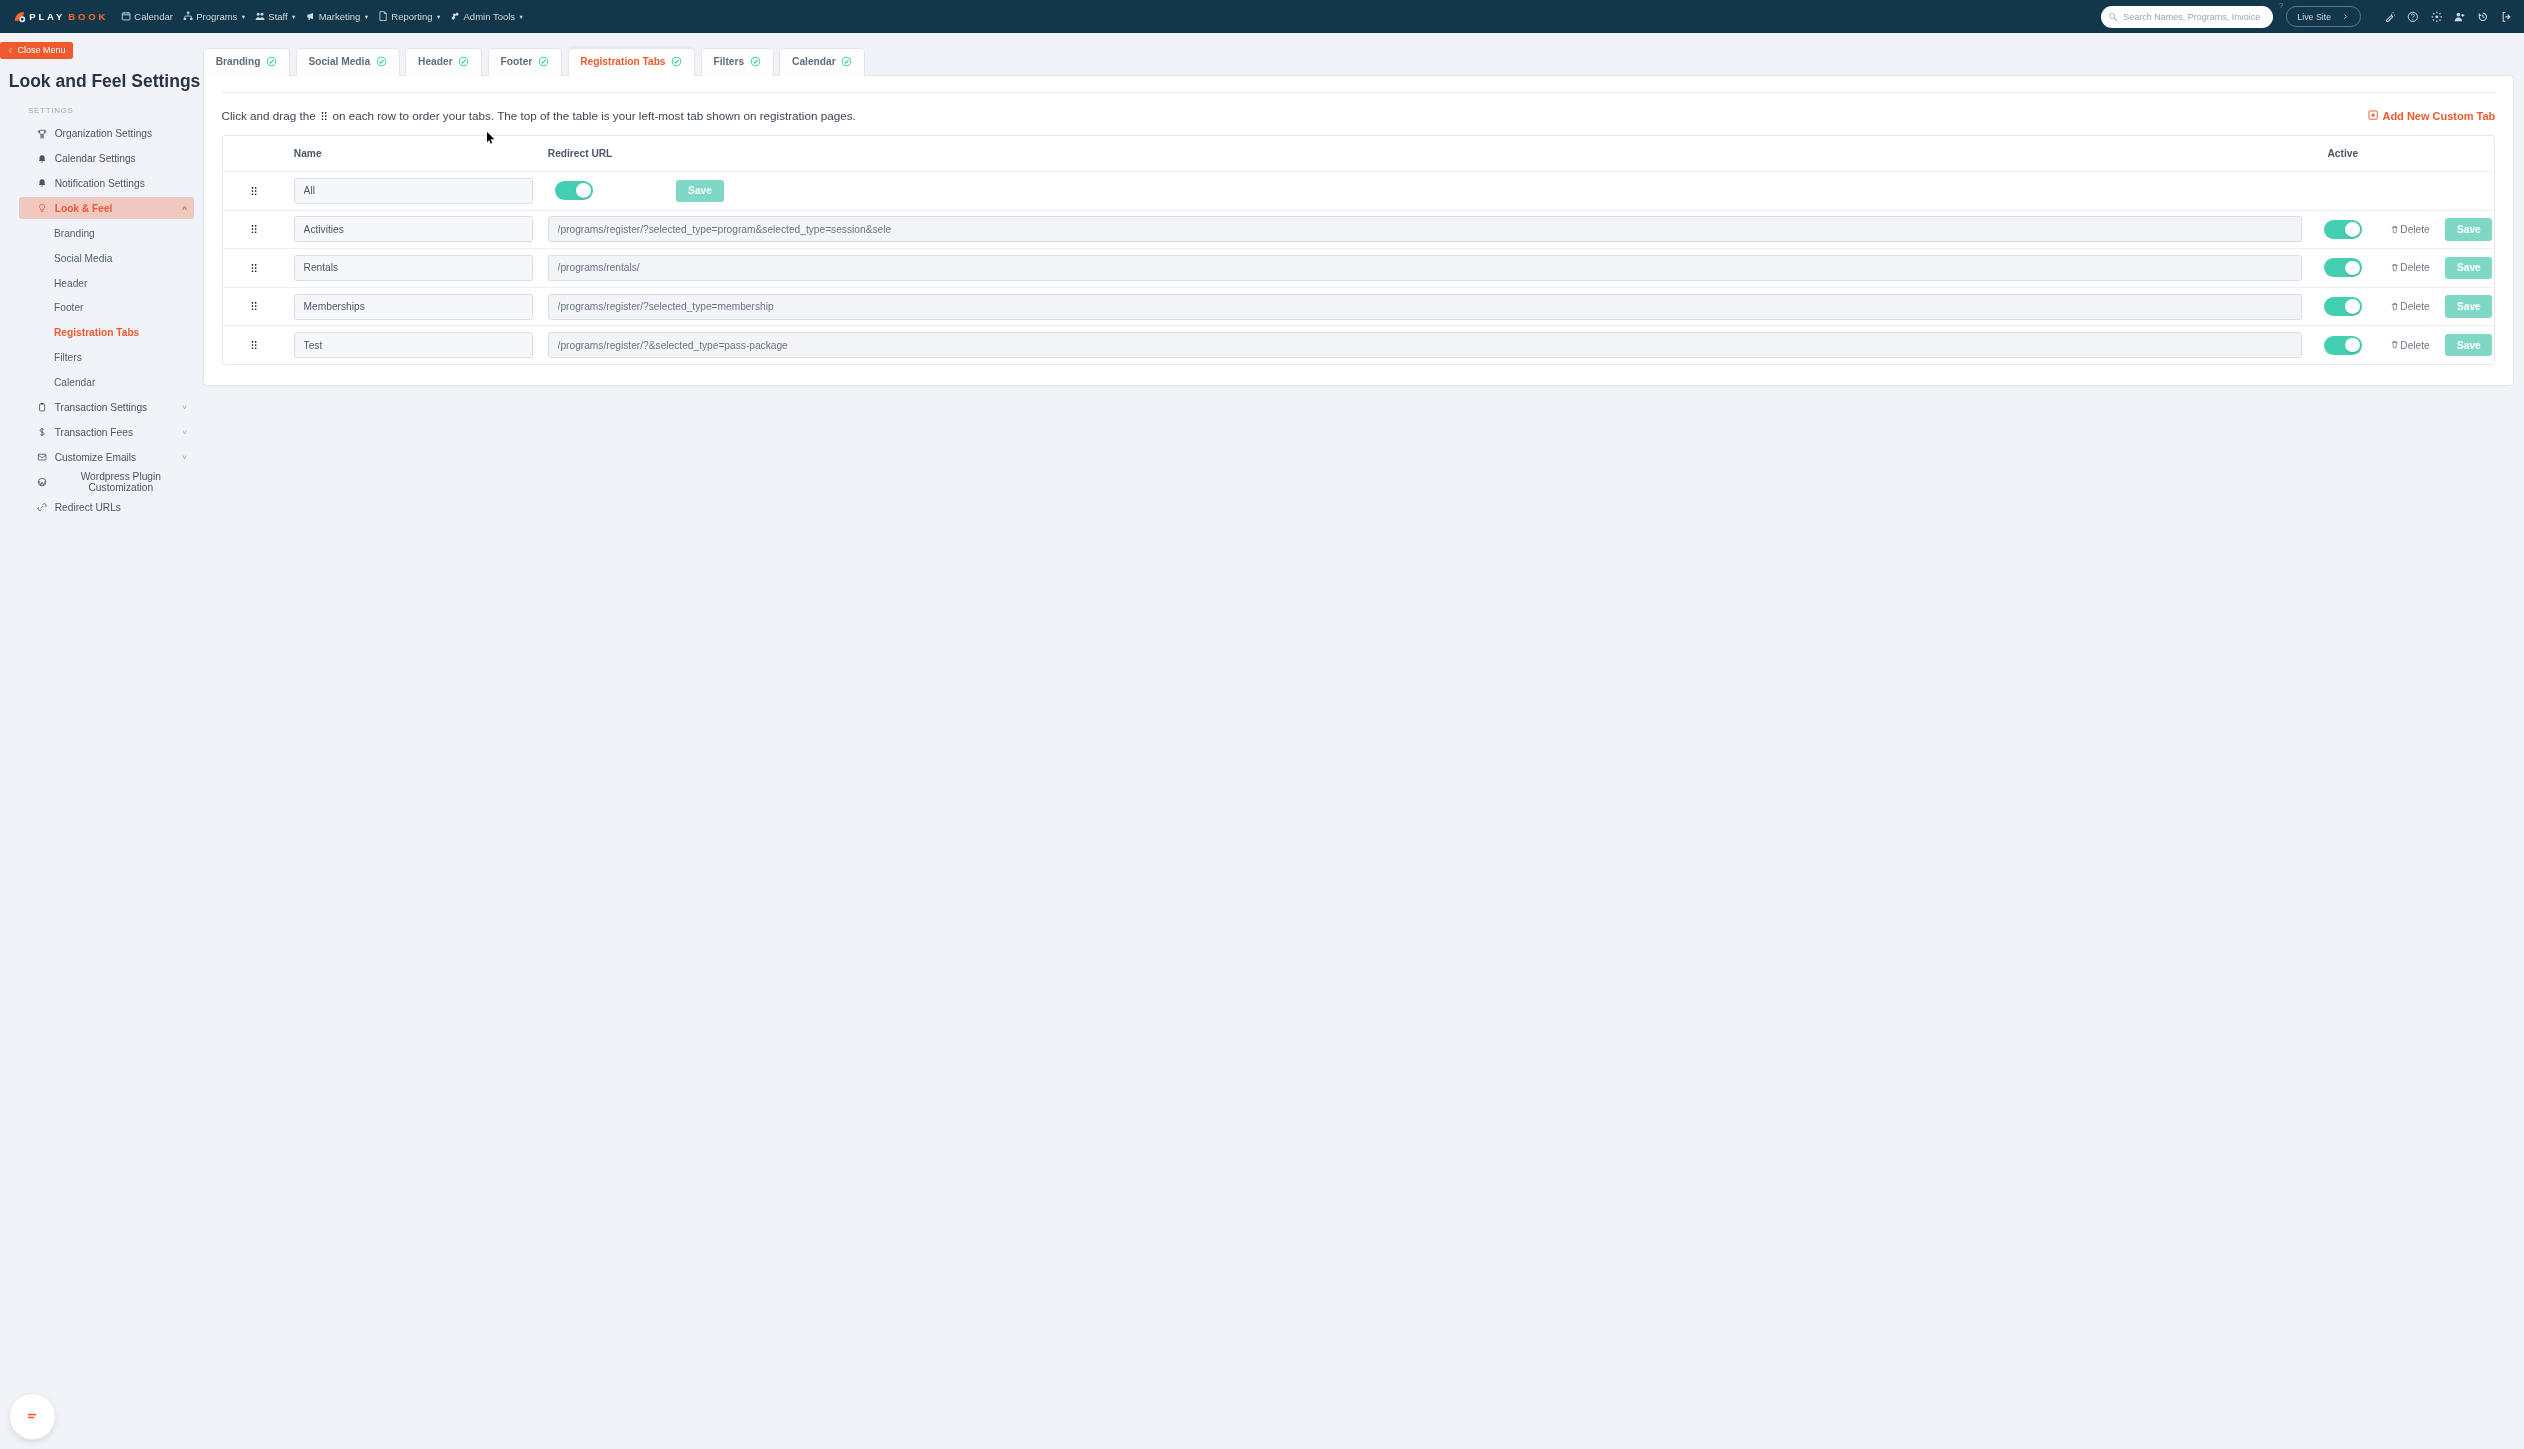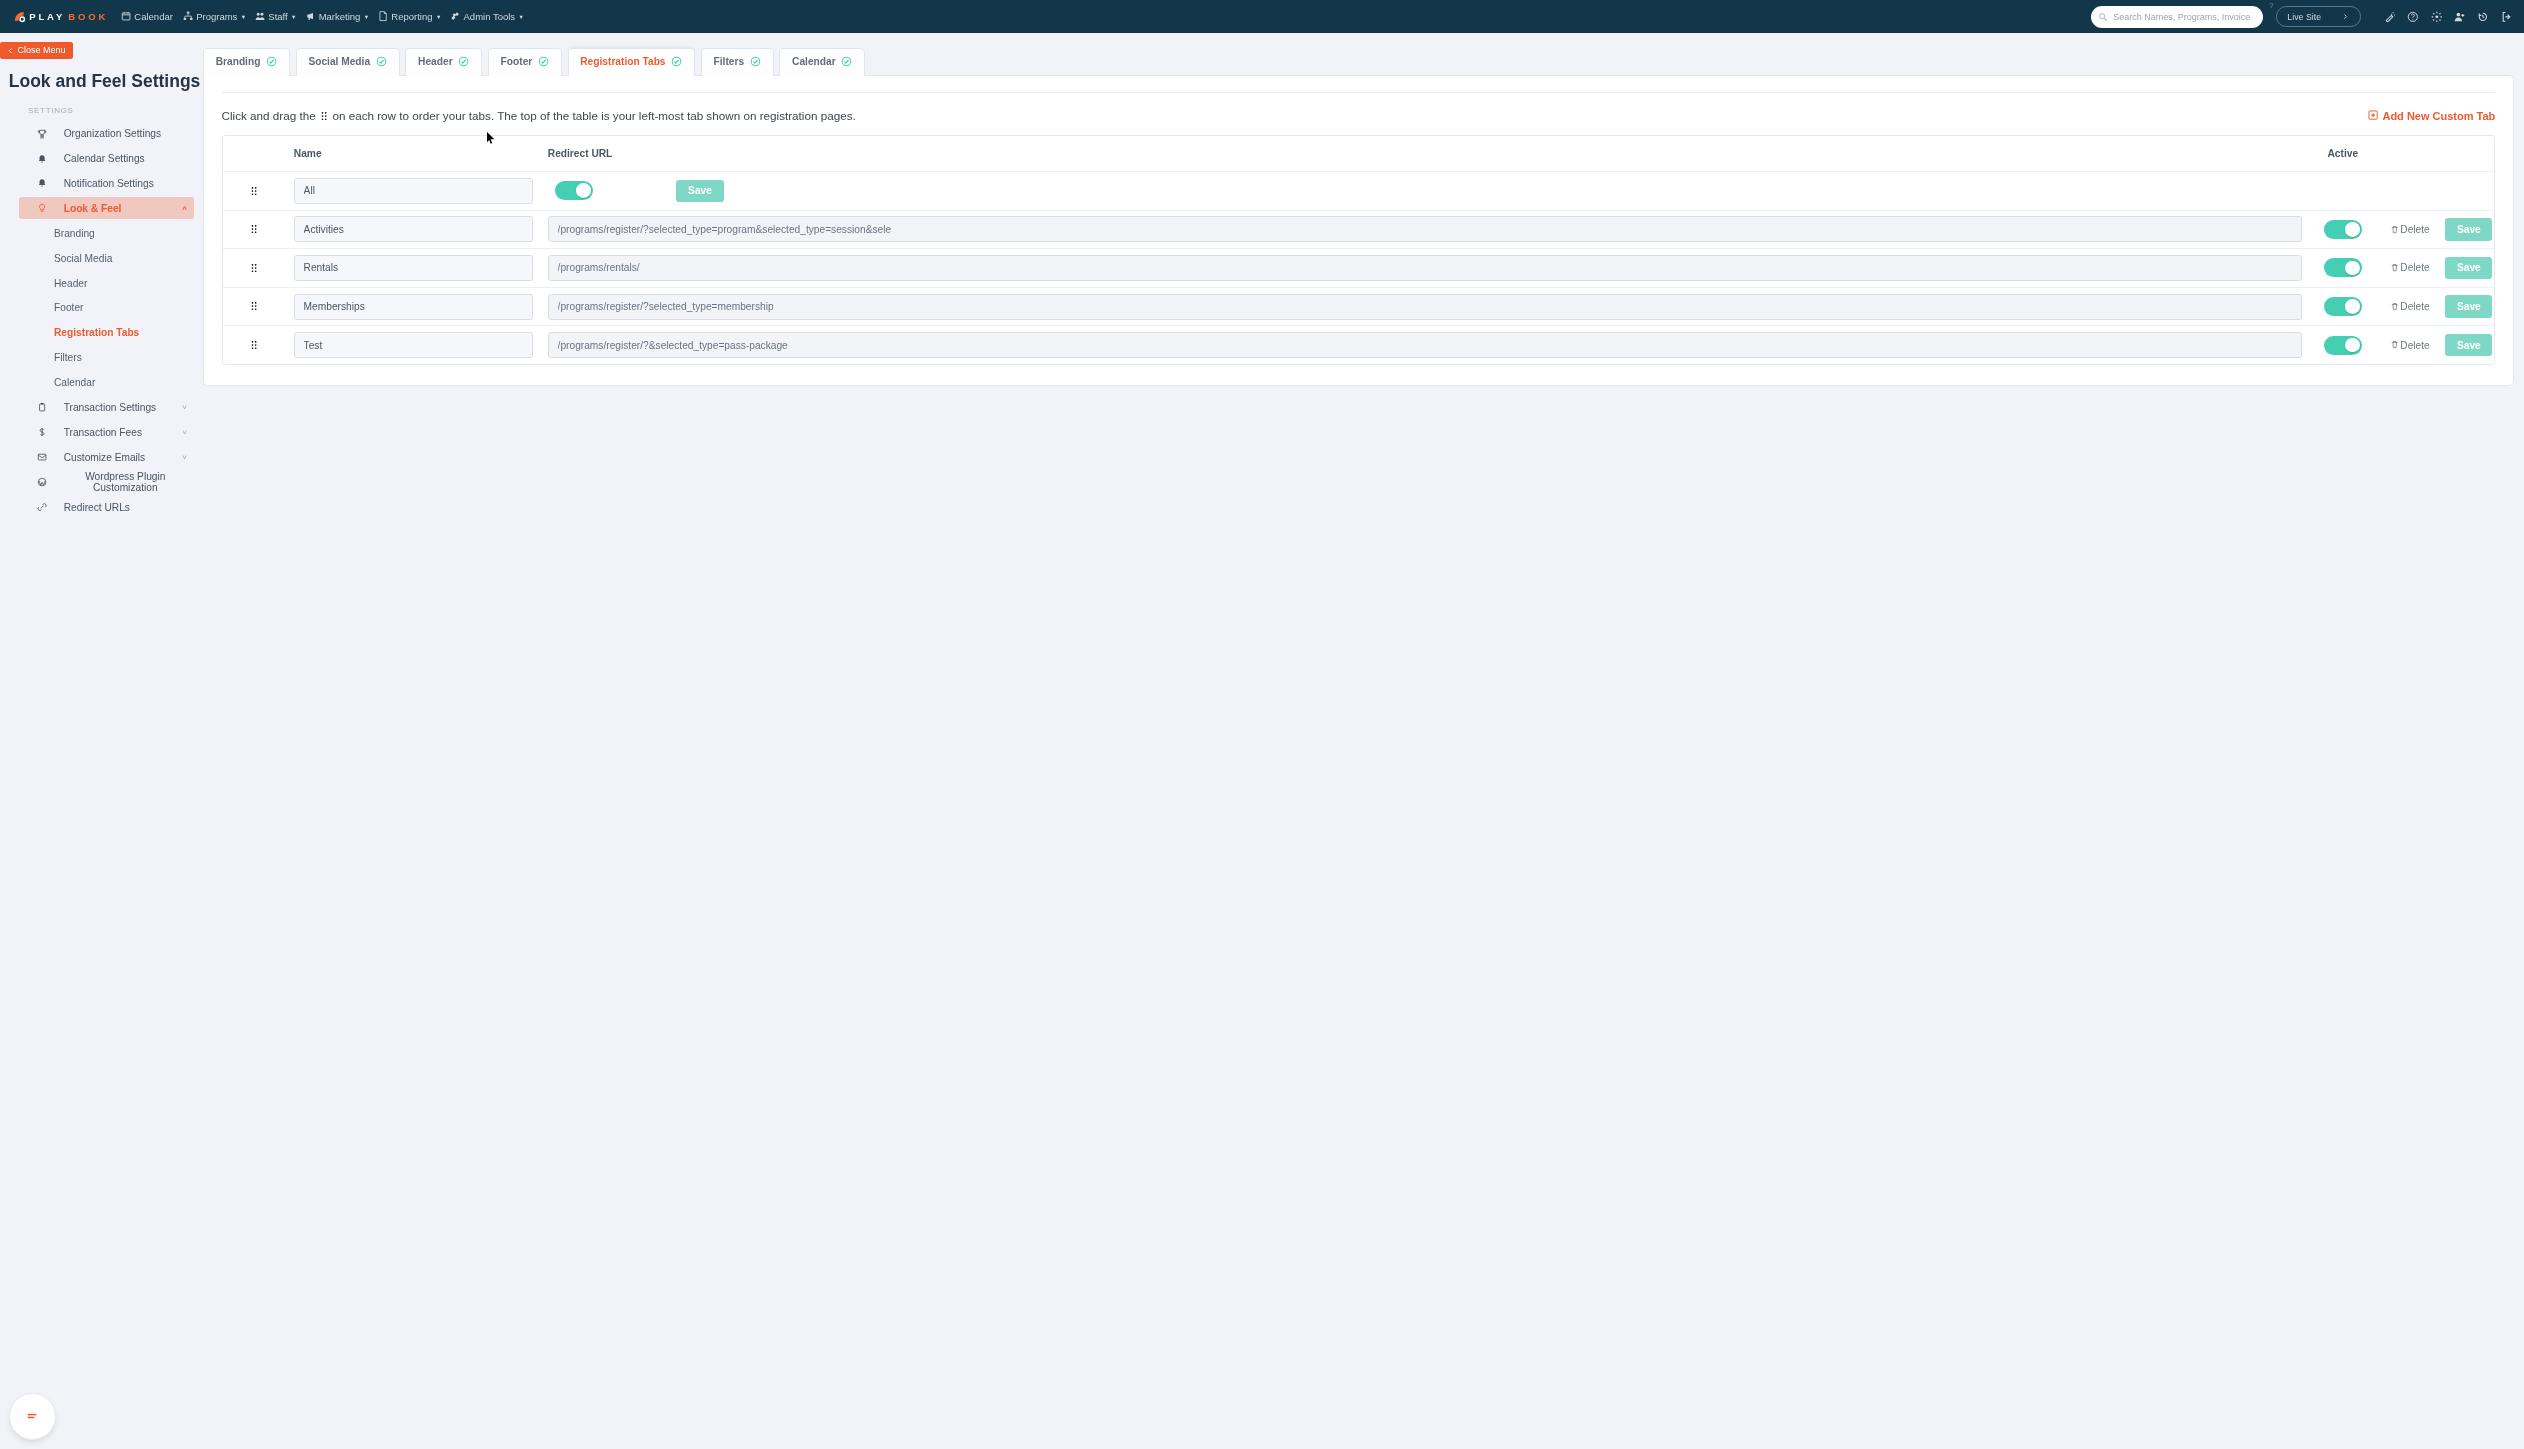--- a/index.html
+++ b/index.html
@@ -17,35 +17,35 @@
 .nav-items{display:flex;gap:10.2px}
 .nav-item{display:flex;align-items:center;gap:2.9px;color:#cfd8dc;font-size:9.5px}
 .nav-ico{width:10.2px;height:10.2px;fill:currentColor}
 .nav-caret{font-size:6.6px;margin-left:1.5px}
 .top-spacer{flex:1}
 .search-wrap{position:relative}
 .search-wrap .search-ico{position:absolute;left:7.3px;top:50%;transform:translateY(-50%);color:#aab2bd}
 .search{width:172px;height:22px;border-radius:11px;background:#fff;border:none;padding:0 10.2px 0 22px;font-size:9px;color:#555}
 .search::placeholder{color:#9aa4b1}
 .qmark{position:absolute;right:-10.2px;top:-4.4px;color:#889;font-size:8px}
-.live-btn{height:20.5px;border:0.7px solid #59788a;border-radius:10.2px;padding:0 10.2px;color:#cfd8dc;display:flex;align-items:center;gap:21px;font-size:8.8px}
+.live-btn{height:20.5px;border:0.7px solid #59788a;border-radius:10.2px;padding:0 10.2px;color:#cfd8dc;display:flex;align-items:center;gap:11px;font-size:8.8px}
 .top-icons{display:flex;gap:11.7px;margin-left:10.2px}
 .top-ico-btn{color:#cfd8dc}
 .top-ico-btn svg{width:11.7px;height:11.7px;fill:currentColor}
 
 
 .page{display:flex}
 
 
 .leftcol{width:203px;flex-shrink:0;padding-bottom:29px}
 .close-chip{background:#ee5a2e;color:#fff;font-size:9px;padding:3.7px 7.3px;border-radius:2.2px;display:inline-flex;align-items:center;gap:2.9px;margin:8.8px 0 0 0}
 .page-title{font-size:17.5px;font-weight:600;color:#283344;margin:11.7px 0 14.6px 8.8px}
 .side-section-label{font-size:8px;color:#a6adb7;letter-spacing:0.7px;margin:0 0 7.3px 28px}
 .side{display:flex;flex-direction:column;gap:2.9px;padding:0 8.8px 0 19px}
-.side-item{display:flex;align-items:center;gap:17px;height:22px;padding:0 7.3px 0 17.5px;border-radius:2.9px;color:#4a5362;font-size:10.2px;position:relative}
+.side-item{display:flex;align-items:center;gap:8px;height:22px;padding:0 7.3px 0 17.5px;border-radius:2.9px;color:#4a5362;font-size:10.2px;position:relative}
 .side-item.lvl1{font-weight:500}
 .side-item .ico{width:10.2px;height:10.2px;fill:currentColor;flex-shrink:0}
 .side-item .chev{margin-left:auto;font-size:8px;color:#9aa4b1}
 .side-item.active{background:rgba(238,90,46,.28);color:#ee5a2e;font-weight:600}
 .side-item.active .chev{color:#ee5a2e}
 .side-sub{padding-left:35px;height:22px;display:flex;align-items:center;color:#55606f}
 .side-sub.current{color:#ee5a2e;font-weight:600}
 
 
 .content{flex:1;padding:14.6px 10.2px 29px 0}

